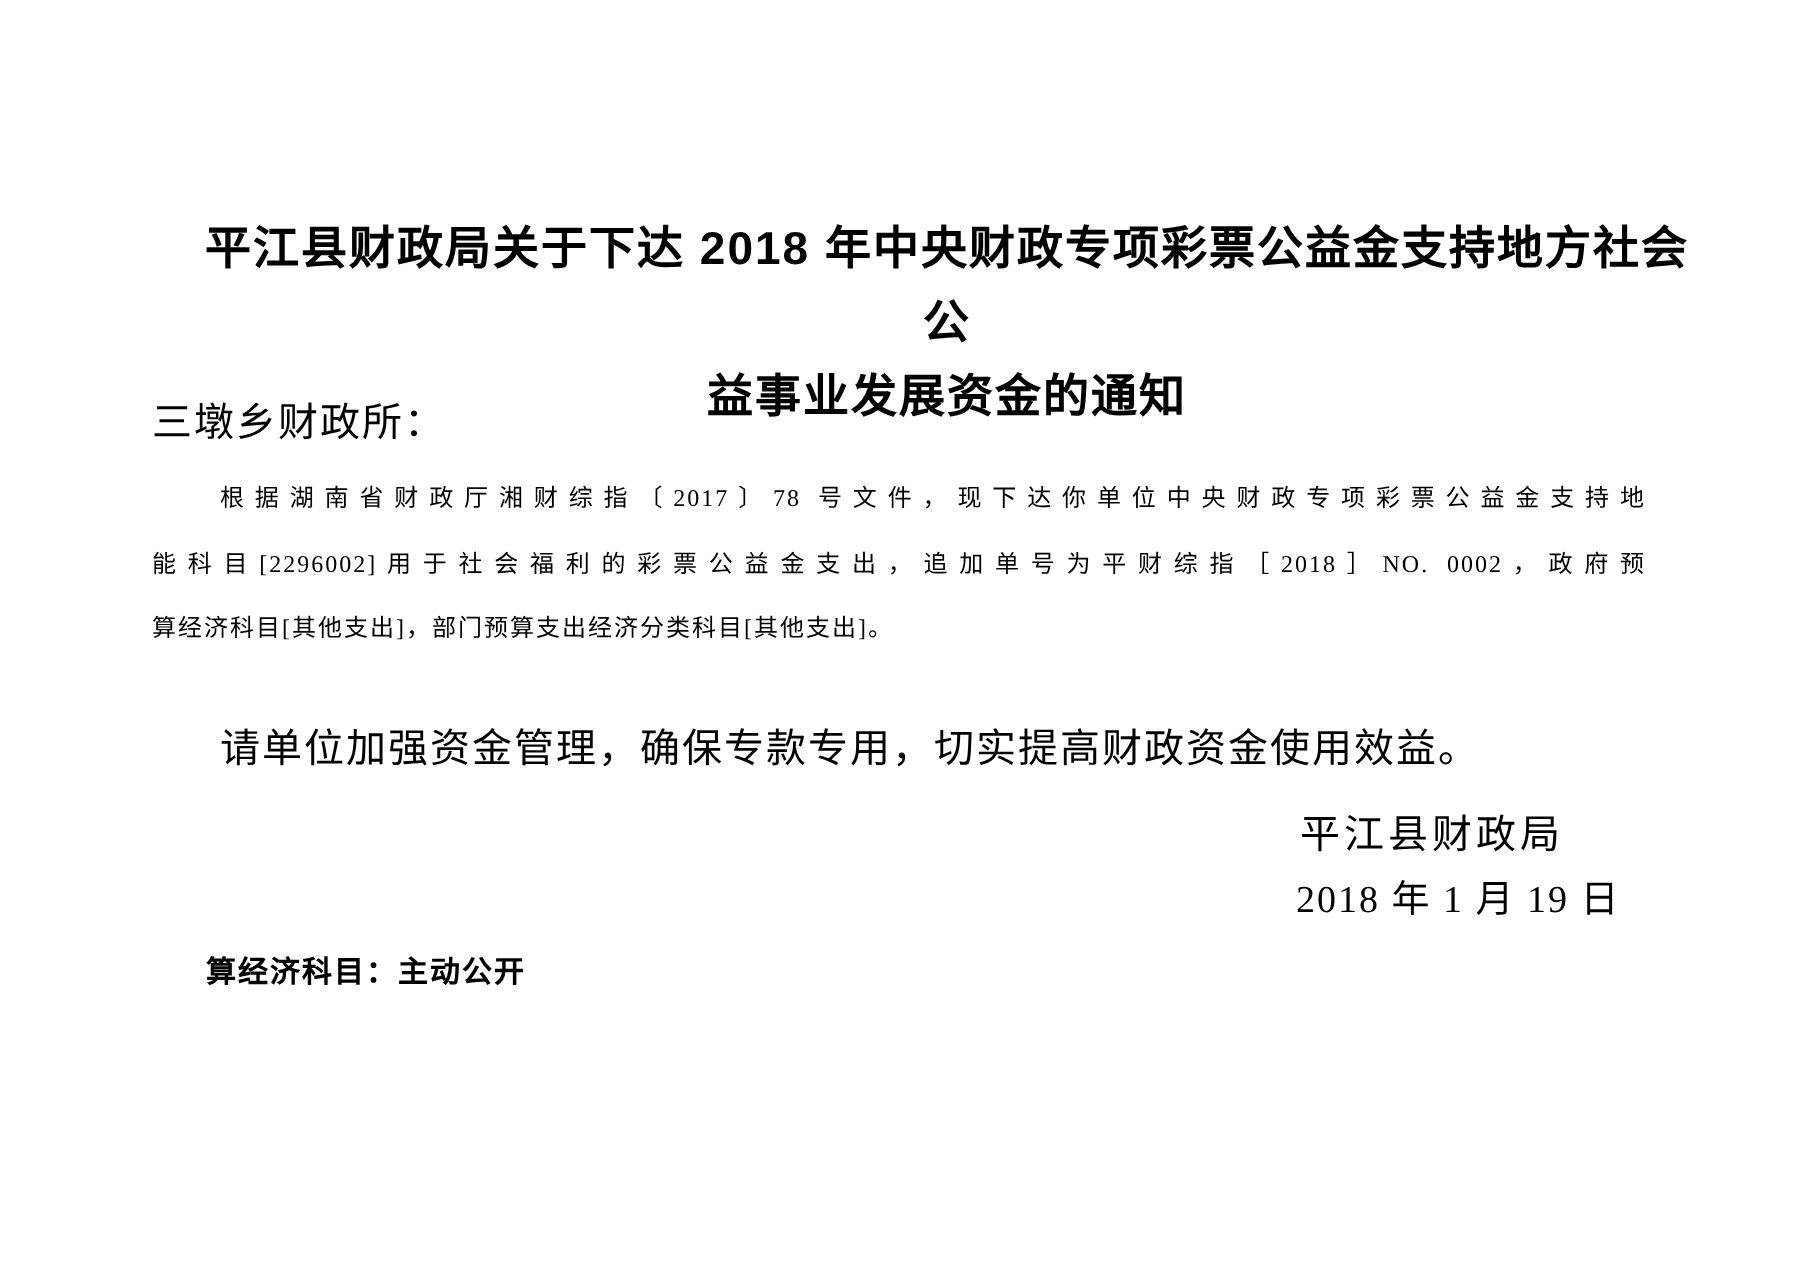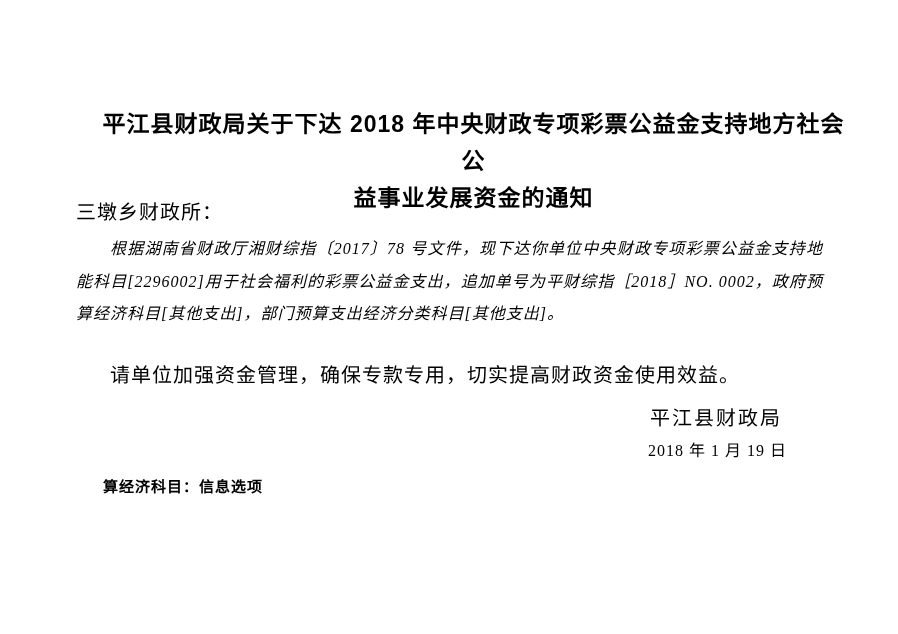--- a/index.html
+++ b/index.html
@@ -37,23 +37,22 @@
   .salutation {
     position: absolute;
     left: 76px; top: 201px; width: 747px;
   }
   .para1 {
     position: absolute;
     left: 76px; top: 233px; width: 747px;
   }
   .para1 .body-line {
     line-height: 32.6px;
-    font-size: 16px;
+    font-size: 12px;
     letter-spacing: 1px;
-    font-style: italic;
   }
   .just {
     text-align: justify;
     text-align-last: justify;
   }
   .indent { padding-left: 34px; }
   .para2 {
     position: absolute;
     left: 76px; top: 364px; width: 747px;
     padding-left: 34px;
@@ -61,21 +60,21 @@
   .signature {
     position: absolute;
     left: 650px; top: 408px;
     font-size: 20px;
     letter-spacing: 2px;
     line-height: 20px;
   }
   .sig-date {
     position: absolute;
     left: 648px; top: 441px;
-    font-size: 16px;
+    font-size: 19px;
     letter-spacing: 1px;
     line-height: 20px;
   }
   .info-footer {
     position: absolute;
     left: 103px; top: 477px;
     font-family: "Liberation Sans", "DejaVu Sans", sans-serif;
     font-weight: 700;
     font-size: 15px;
     letter-spacing: 1px;
@@ -100,16 +99,16 @@
     <div class="body-line">算经济科目[其他支出]，部门预算支出经济分类科目[其他支出]。</div>
   </div>
 
   <p class="para2 body-text">请单位加强资金管理，确保专款专用，切实提高财政资金使用效益。</p>
 
   <div class="signature">平江县财政局</div>
 
   <div class="sig-date">2018 年 1 月 19 日</div>
 
   <div class="info-footer">
-    <span>算经济科目：</span><span>信息选项</span>
+    <span>算经济科目：</span><span>主动公开</span>
   </div>
 
 </div>
 
 </body></html>

